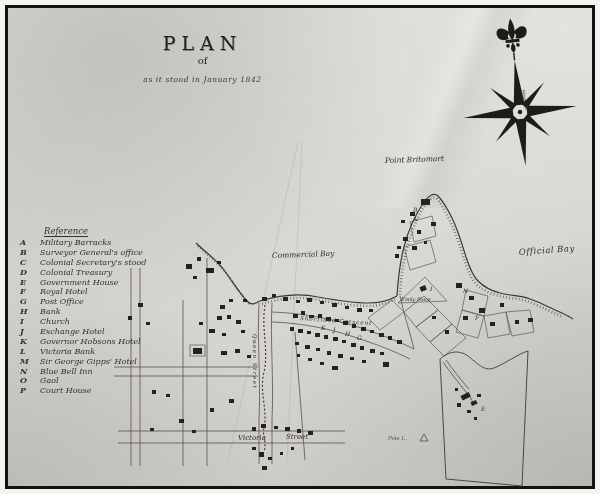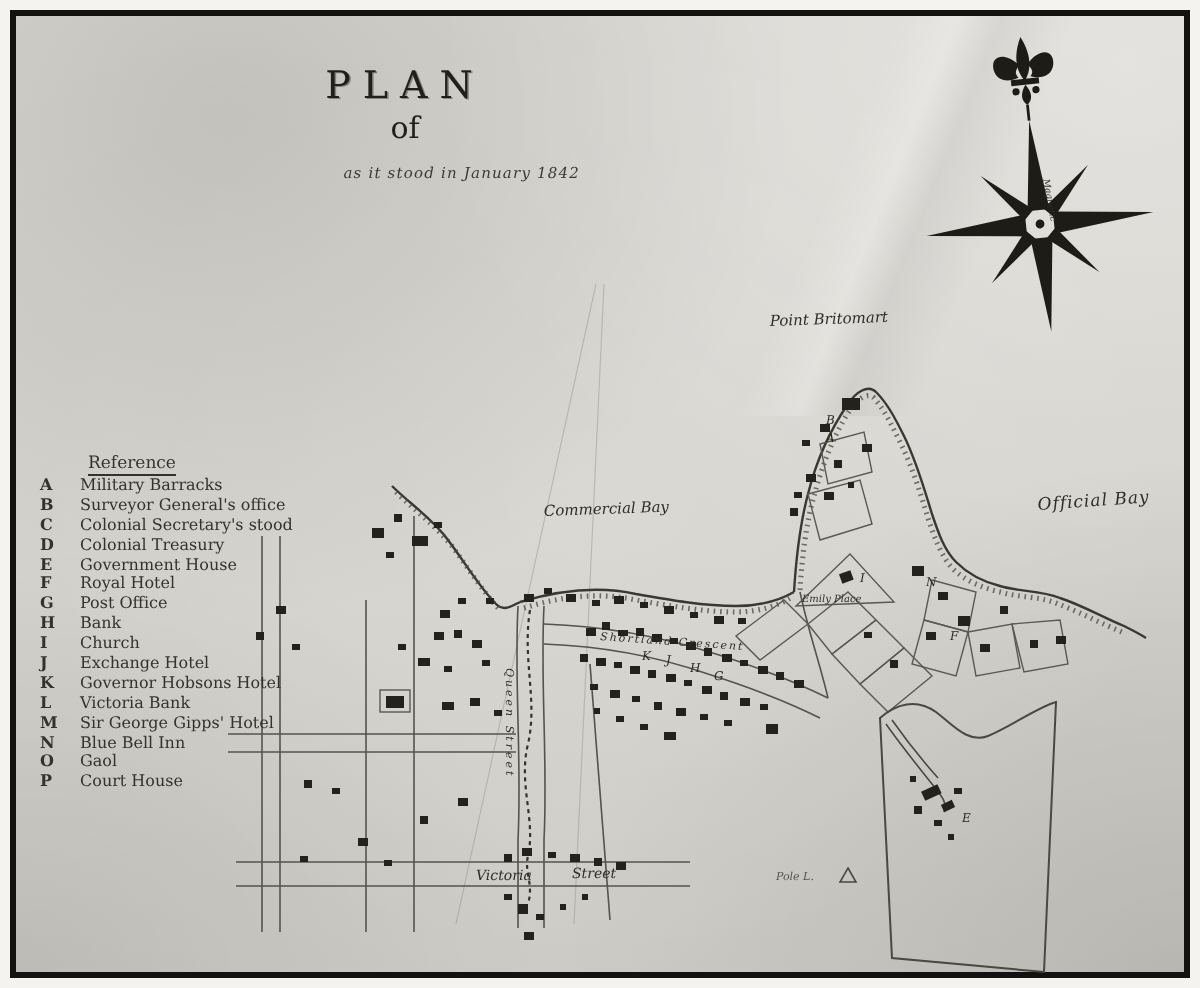--- a/index.html
+++ b/index.html
@@ -12,25 +12,25 @@
       radial-gradient(ellipse at 95% 5%, rgba(255,255,255,0.28), transparent 45%),
       radial-gradient(ellipse at 50% 50%, rgba(255,255,255,0.12), transparent 72%),
       radial-gradient(ellipse at 100% 100%, rgba(0,0,0,0.10), transparent 38%),
       radial-gradient(ellipse at 0% 100%, rgba(0,0,0,0.08), transparent 32%),
       linear-gradient(180deg,#dad8d3 0%,#d4d2cc 60%,#cdcbc5 100%);}
   .crease{position:absolute;left:300px;top:8px;width:292px;height:200px;
     background:linear-gradient(112deg, transparent 40%, rgba(255,255,255,0.20) 48%, rgba(0,0,0,0.05) 54%, transparent 64%);}
   .map-canvas{position:absolute;left:0;top:0;}
   .title-block{position:absolute;left:115px;top:32px;width:175px;text-align:center;color:#201f1a;}
   .t-plan{font-size:19px;font-weight:normal;letter-spacing:6px;text-shadow:0.7px 0.7px 0 rgba(32,31,26,0.4);}
-  .t-of{font-size:15px;margin-top:1px;}
+  .t-of{font-size:10px;margin-top:1px;}
   .t-city{font-size:28px;font-weight:bold;font-style:italic;letter-spacing:2px;margin-top:-2px;
           text-shadow:0.6px 0 0 rgba(32,31,26,0.55);}
-  .t-sub{font-size:7.5px;font-style:italic;letter-spacing:0.6px;margin-top:9px;color:#3a3933;text-align:right;}
-  .legend{position:absolute;left:20px;top:219px;width:175px;color:#33322b;}
+  .t-sub{font-size:7.5px;font-style:italic;letter-spacing:0.6px;margin-top:9px;color:#3a3933;}
+  .legend{position:absolute;left:20px;top:219px;width:175px;color:#33322b;font-style:italic;}
   .legend-header{font-size:8.5px;margin-left:24px;border-bottom:0.5px solid #33322b;
                  display:inline-block;padding-bottom:0;}
   .ref-row{display:flex;line-height:9.9px;height:9.9px;}
   .ref-letter{width:20px;font-size:8px;font-weight:bold;flex:none;}
   .ref-name{font-size:8px;white-space:nowrap;}
   text{font-family:"DejaVu Serif", serif;}
 </style>
 </head>
 <body>
 

